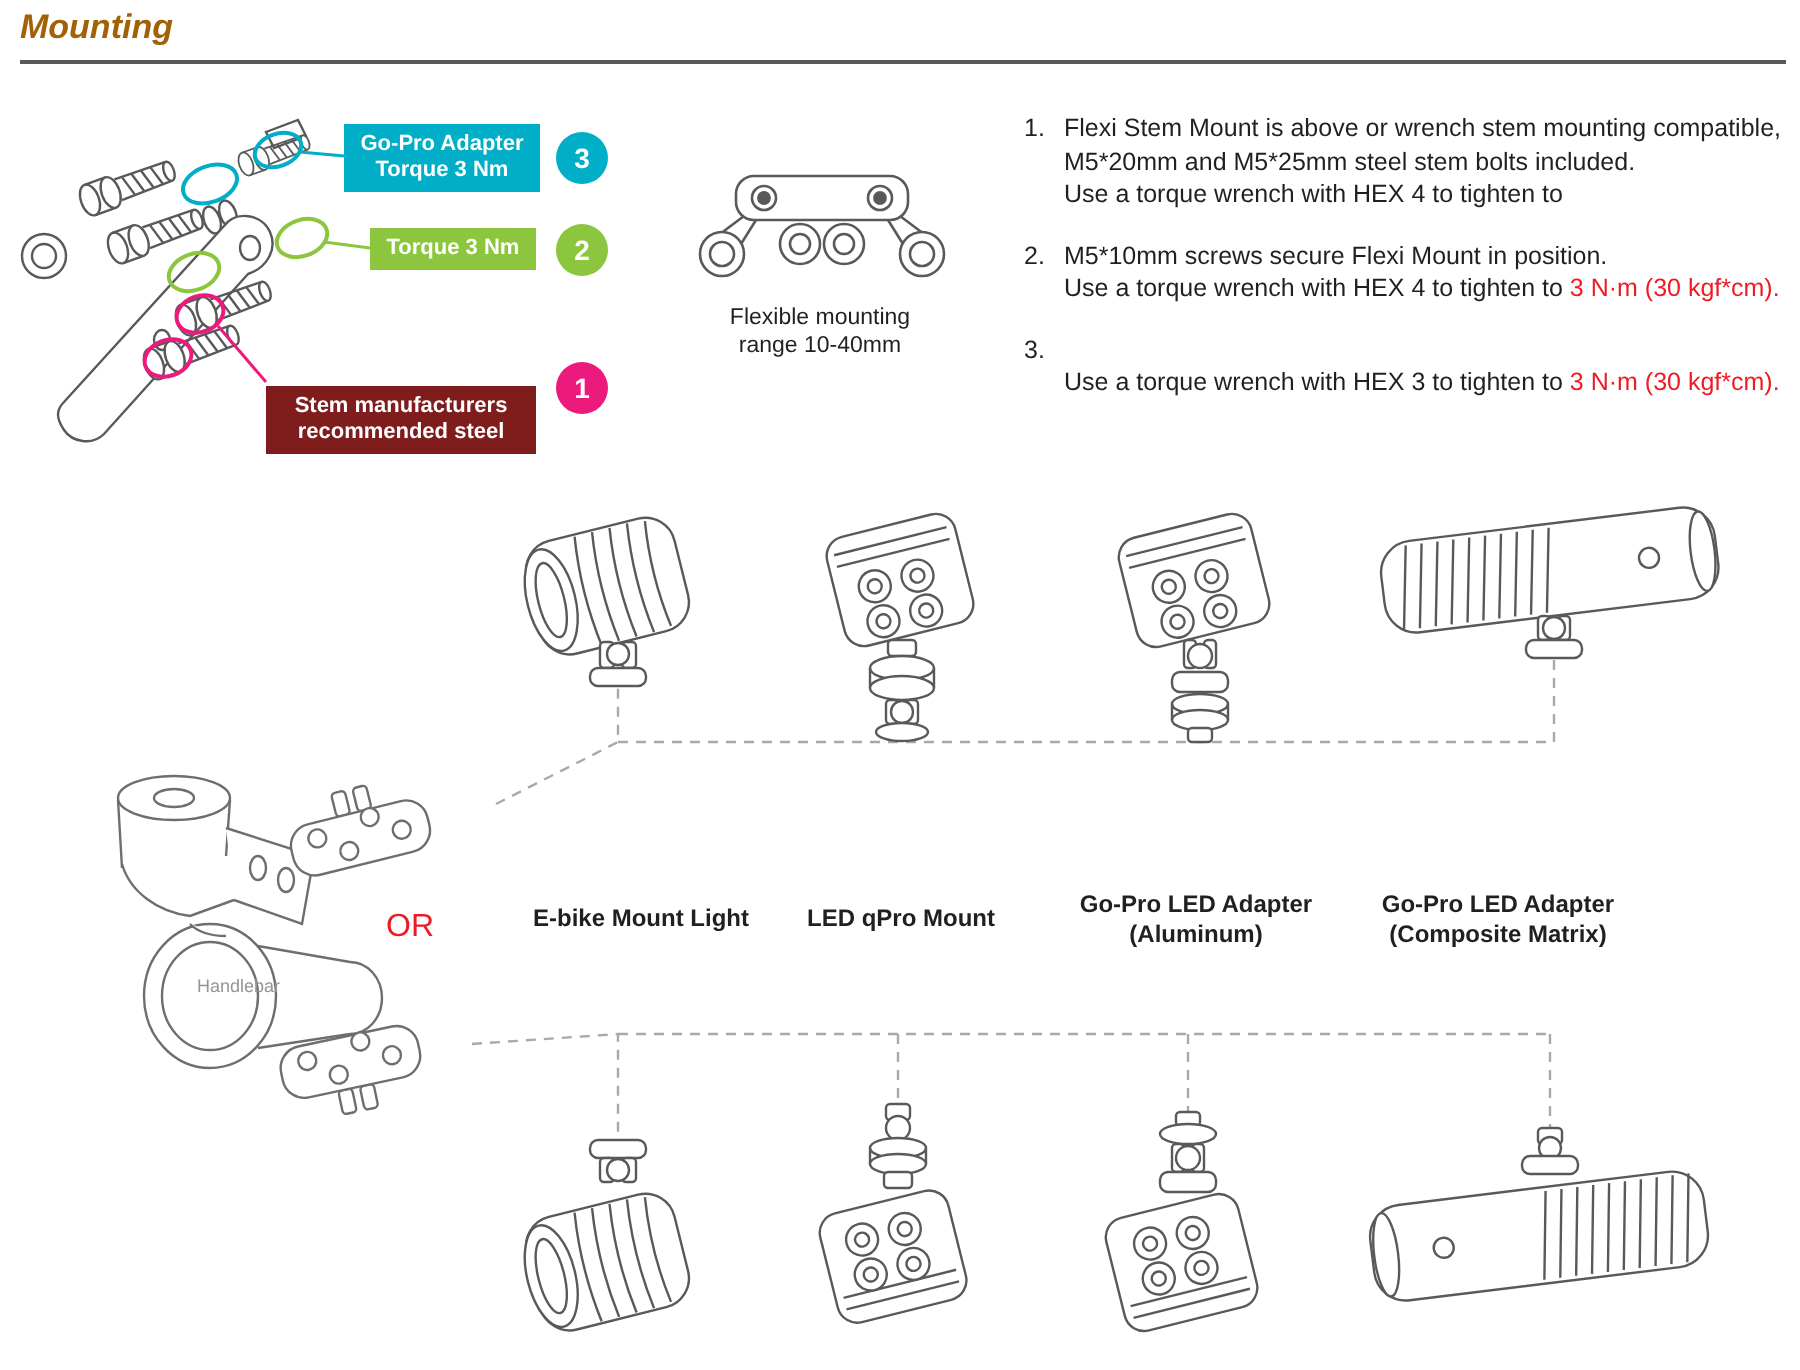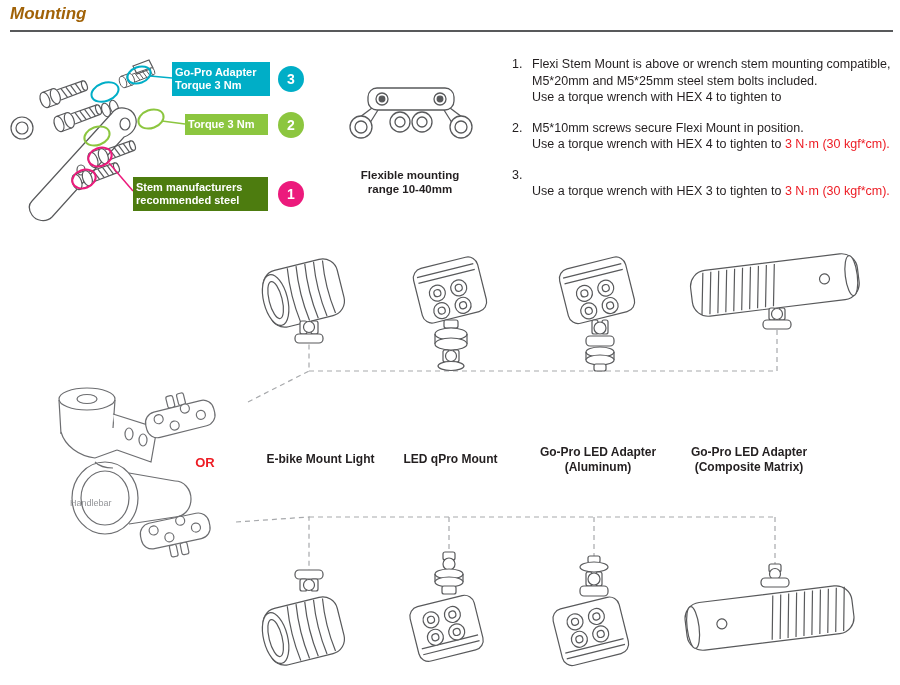--- a/index.html
+++ b/index.html
@@ -2,45 +2,45 @@
 <html><head>
 <meta charset="utf-8">
 <style>
   html,body{margin:0;padding:0;}
   body{width:900px;height:685px;position:relative;background:#ffffff;
        font-family:"Liberation Sans", sans-serif;overflow:hidden;color:#231f20;}
   .page-title{position:absolute;left:10px;top:4px;font-size:17px;font-weight:bold;color:#a16207;font-style:italic;}
   .rule{position:absolute;left:10px;top:30px;width:883px;height:2px;background:#58595b;}
 
   .callout{position:absolute;box-sizing:border-box;color:#fff;font-weight:bold;
-           font-size:11px;line-height:13px;text-align:left;padding:4px 3px;}
+           font-size:11px;line-height:13px;text-align:center;padding:4px 3px;}
   .callout.cyan{background:#00AEC7;}
   .callout.green{background:#8CC63F;}
-  .callout.magenta{background:#4d7c0f;}
+  .callout.magenta{background:#7f1d1d;margin-top:16px;}
   .badge{position:absolute;width:26px;height:26px;border-radius:50%;color:#fff;
          font-weight:bold;font-size:14px;line-height:26px;text-align:center;}
 
   .fm-caption{position:absolute;left:344px;top:152px;width:132px;text-align:center;
-              font-weight:bold;font-size:11.5px;line-height:14px;color:#231f20;margin-top:16px;}
+              font-weight:normal;font-size:11.5px;line-height:14px;color:#231f20;}
   .fm-caption span{display:block;}
 
   .instructions{position:absolute;left:512px;top:56px;width:382px;}
   .instruction{display:flex;gap:5px;margin-bottom:14px;font-size:12.5px;line-height:16.5px;color:#231f20;}
   .inum{flex:none;width:15px;}
   .hl-magenta{color:#EC1A7C;}
   .hl-red{color:#ED1C24;}
 
   .plabel{position:absolute;text-align:center;font-weight:bold;font-size:12px;
           line-height:15px;color:#231f20;}
   .plabel span{display:block;}
 
   .or-label{position:absolute;left:183px;top:455px;width:44px;text-align:center;
-            font-weight:bold;font-size:13px;color:#ED1C24;}
-  .hb-label{position:absolute;left:70px;top:488px;width:70px;text-align:left;
-            font-size:9px;color:#939598;margin-top:10px;}
+            font-weight:normal;font-size:16px;color:#ED1C24;}
+  .hb-label{position:absolute;left:70px;top:488px;width:70px;text-align:right;
+            font-size:9px;color:#939598;}
   svg.illus{position:absolute;}
 </style>
 </head>
 <body>
 
 <div class="page-title">Mounting</div>
 <div class="rule"></div>
 
 <svg class="illus" style="left:0;top:0" width="900" height="685" viewBox="0 0 900 685">
   <g stroke="#a7a9ac" stroke-width="1.2" stroke-dasharray="5 4" fill="none">

